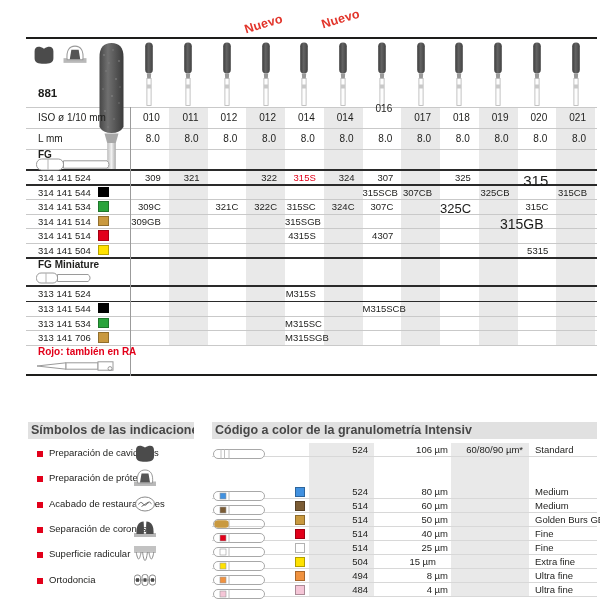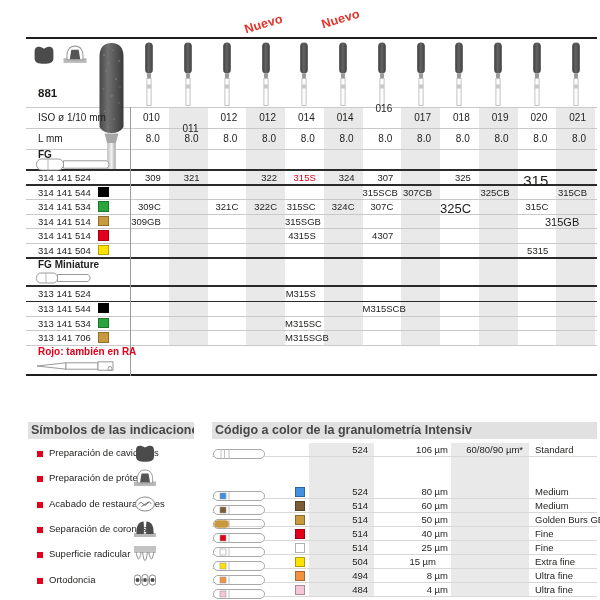--- a/index.html
+++ b/index.html
@@ -278,21 +278,21 @@
             <rect x="2.2" y="0.5" width="7.6" height="31" rx="3.8" fill="url(#sbg)"></rect>
             <path d="M3.8 31.4 h4.4 l-0.4 5 h-3.6 Z" fill="#9a9a9a"></path>
             <rect x="3.9" y="36.4" width="4.2" height="27" fill="#fdfdfd" stroke="#b5b5b5" stroke-width="0.8"></rect>
             <rect x="3.9" y="42.5" width="4.2" height="4" fill="#c9c9c9"></rect>
           </svg></div>
       </div>
     <div class="row-label" style="top:73px">ISO ø 1/10 mm</div>
     <div class="row-label" style="top:94px">L mm</div>
     <div>
         <div class="cell" style="left: 104px; width: 29.75px; top: 73px;">010</div>
-        <div class="cell" style="left: 142.75px; width: 29.75px; top: 84px;">011</div>
+        <div class="cell" style="left: 142.75px; width: 29.75px; top: 73px;">011</div>
         <div class="cell" style="left: 181.5px; width: 29.75px; top: 73px;">012</div>
         <div class="cell" style="left: 220.25px; width: 29.75px; top: 73px;">012</div>
         <div class="cell" style="left: 259px; width: 29.75px; top: 73px;">014</div>
         <div class="cell" style="left: 297.75px; width: 29.75px; top: 73px;">014</div>
         <div class="cell" style="left: 336.5px; width: 29.75px; top: 64px;">016</div>
         <div class="cell" style="left: 375.25px; width: 29.75px; top: 73px;">017</div>
         <div class="cell" style="left: 414px; width: 29.75px; top: 73px;">018</div>
         <div class="cell" style="left: 452.75px; width: 29.75px; top: 73px;">019</div>
         <div class="cell" style="left: 491.5px; width: 29.75px; top: 73px;">020</div>
         <div class="cell" style="left: 530.25px; width: 29.75px; top: 73px;">021</div>
@@ -340,21 +340,21 @@
         <div class="cell" style="left: 220.25px; width: 30.75px; top: 162px; font-size: 9.5px;">322C</div>
         <div class="cell" style="left: 259px; width: 30.75px; top: 162px; font-size: 9.5px;">315SC</div>
         <div class="cell" style="left: 297.75px; width: 30.75px; top: 162px; font-size: 9.5px;">324C</div>
         <div class="cell" style="left: 336.5px; width: 30.75px; top: 162px; font-size: 9.5px;">307C</div>
         <div class="cell" style="left: 414px; width: 30.75px; top: 162px; font-size: 13px;">325C</div>
         <div class="cell" style="left: 491.5px; width: 30.75px; top: 162px; font-size: 9.5px;">315C</div>
         <div class="row-label" style="top: 176.5px; font-size: 9.5px;">314 141 514</div>
         <div class="chip" style="background: rgb(201, 153, 63); top: 176.5px;"></div>
         <div class="cell" style="left: 104px; width: 30.75px; top: 176.5px; font-size: 9.5px;">309GB</div>
         <div class="cell" style="left: 259px; width: 30.75px; top: 176.5px; font-size: 9.5px;">315SGB</div>
-        <div class="cell" style="left: 519px; width: 30.75px; top: 176.5px; font-size: 11px;">315GB</div>
+        <div class="cell" style="left: 474px; width: 30.75px; top: 176.5px; font-size: 14px;">315GB</div>
         <div class="row-label" style="top: 191px; font-size: 9.5px;">314 141 514</div>
         <div class="chip" style="background: rgb(226, 0, 26); top: 191px;"></div>
         <div class="cell" style="left: 259px; width: 30.75px; top: 191px; font-size: 9.5px;">4315S</div>
         <div class="cell" style="left: 336.5px; width: 30.75px; top: 191px; font-size: 9.5px;">4307</div>
         <div class="row-label" style="top: 205.5px; font-size: 9.5px;">314 141 504</div>
         <div class="chip" style="background: rgb(255, 226, 0); top: 205.5px;"></div>
         <div class="cell" style="left: 491.5px; width: 30.75px; top: 205.5px; font-size: 9.5px;">5315</div>
         <div class="sec-label" style="top: 219.5px;">FG Miniature</div>
         <div class="sec-icon" style="top: 231px;"><svg viewBox="0 0 58 12" width="58" height="12">
             <rect x="0.5" y="1" width="21" height="10" rx="4.5" fill="#fff" stroke="#9a9a9a"></rect>

